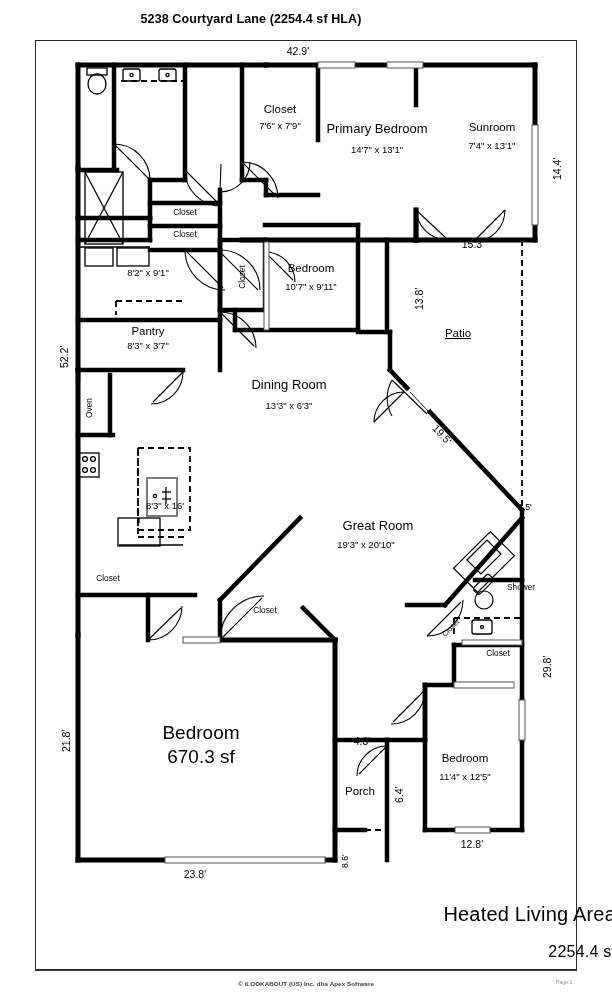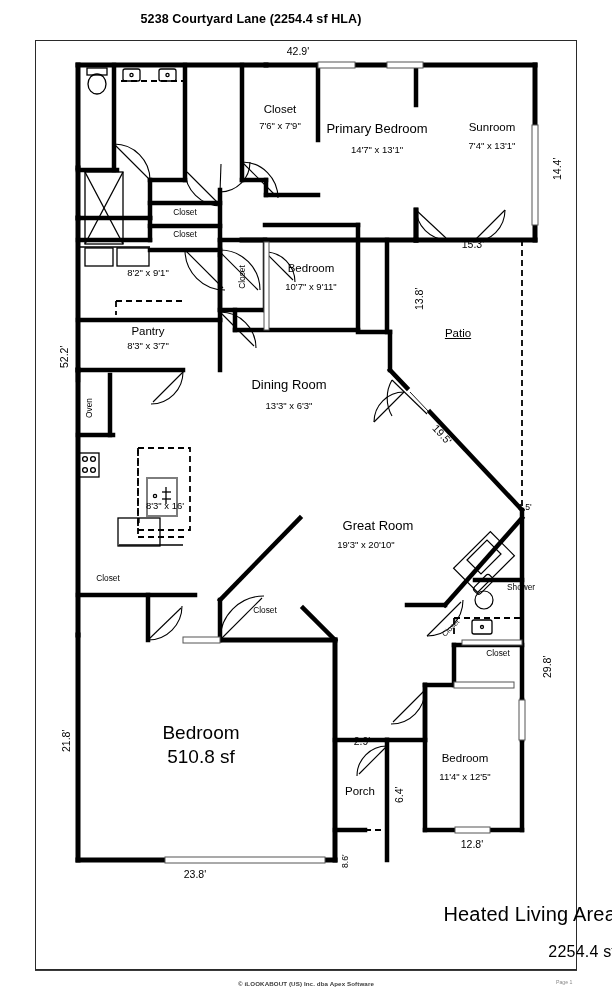--- a/index.html
+++ b/index.html
@@ -332,28 +332,28 @@
 <div class="lbl small ctr" style="left:73px;top:533px;">Closet</div>
 <div class="lbl small ctr" style="left:230px;top:565px;">Closet</div>
 
 <div class="lbl tiny" style="left:405px;top:592px;transform:rotate(-45deg);transform-origin:left top;">Closet</div>
 
 <div class="lbl small ctr" style="left:463px;top:608px;">Closet</div>
 
 <div class="lbl dimtxt rot90" style="left:506px;top:638px;">29.8'</div>
 
 <div class="lbl garage-name ctr" style="left:166px;top:682px;">Bedroom</div>
-<div class="lbl garage-sf ctr" style="left:166px;top:706px;">510.8 sf</div>
+<div class="lbl garage-sf ctr" style="left:166px;top:706px;">670.3 sf</div>
 
 <div class="lbl dimtxt rot90" style="left:25px;top:712px;">21.8'</div>
 
 <div class="lbl rm-name ctr" style="left:430px;top:712px;">Bedroom</div>
 <div class="lbl rm-dim ctr" style="left:430px;top:731px;">11'4" x 12'5"</div>
 
-<div class="lbl dimtxt ctr" style="left:327px;top:695px;">2.9'</div>
+<div class="lbl dimtxt ctr" style="left:327px;top:695px;">4.3'</div>
 
 <div class="lbl dimtxt rot90" style="left:358px;top:763px;">6.4'</div>
 
 <div class="lbl rm-name ctr" style="left:325px;top:745px;text-align:right;">Porch</div>
 
 <div class="lbl dimtxt sm rot90" style="left:305px;top:828px;">8.6'</div>
 
 <div class="lbl dimtxt ctr" style="left:160px;top:828px;">23.8'</div>
 
 <div class="lbl dimtxt ctr" style="left:437px;top:798px;">12.8'</div>

